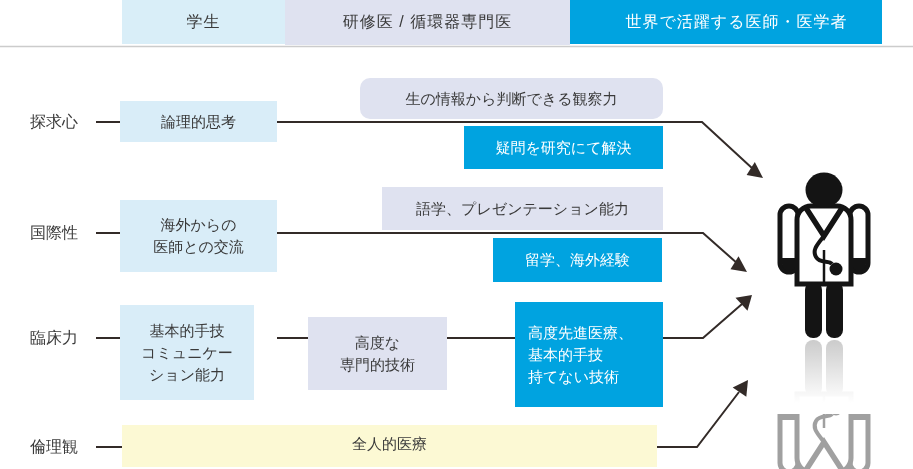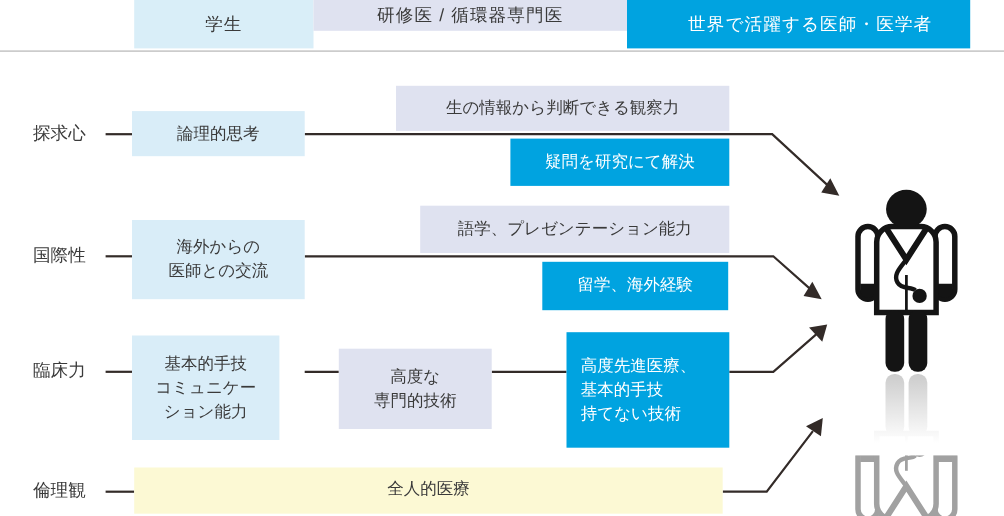--- a/index.html
+++ b/index.html
@@ -83,30 +83,30 @@
       </g>
 
       <use href="#doctorFig" transform="matrix(1 0 0 -1 0 678)" opacity="0.4"></use>
       <rect x="765" y="339" width="120" height="75" fill="url(#reflFade)"></rect>
     </g>
   </svg>
 
   <div class="abs hdr hdr-cyan" style="left:122px;top:0;width:163px;height:44px;">
     <span>学生</span>
   </div>
-  <div class="abs hdr hdr-lav" style="left:285px;top:0;width:285px;height:28px;">
+  <div class="abs hdr hdr-lav" style="left:285px;top:0;width:285px;height:45px;">
     <span>研修医 / 循環器専門医</span>
   </div>
   <div class="abs hdr hdr-blue" style="left:570px;top:0;width:312px;height:44px;">
     <span>世界で活躍する医師・医学者</span>
   </div>
 
   <div class="abs cat" style="left:30px;top:112px;">探求心</div>
   <div class="abs box box-cyan2" style="left:120px;top:101px;width:157px;height:41px;">論理的思考</div>
-  <div class="abs box box-lav" style="left:360px;top:78px;width:303px;height:41px;">生の情報から判断できる観察力</div>
+  <div class="abs box box-lav" style="left:360px;top:78px;width:303px;height:41px;border-radius:10px;">生の情報から判断できる観察力</div>
   <div class="abs box box-blue" style="left:464px;top:126px;width:199px;height:43px;">疑問を研究にて解決</div>
 
   <div class="abs cat" style="left:30px;top:223px;">国際性</div>
   <div class="abs box box-cyan2" style="left:120px;top:200px;width:157px;height:72px;">海外からの
 医師との交流</div>
   <div class="abs box box-lav" style="left:382px;top:187px;width:281px;height:43px;">語学、プレゼンテーション能力</div>
   <div class="abs box box-blue" style="left:493px;top:238px;width:169px;height:44px;">留学、海外経験</div>
 
   <div class="abs cat" style="left:30px;top:328px;">臨床力</div>
   <div class="abs box box-cyan2" style="left:120px;top:305px;width:134px;height:95px;">基本的手技

